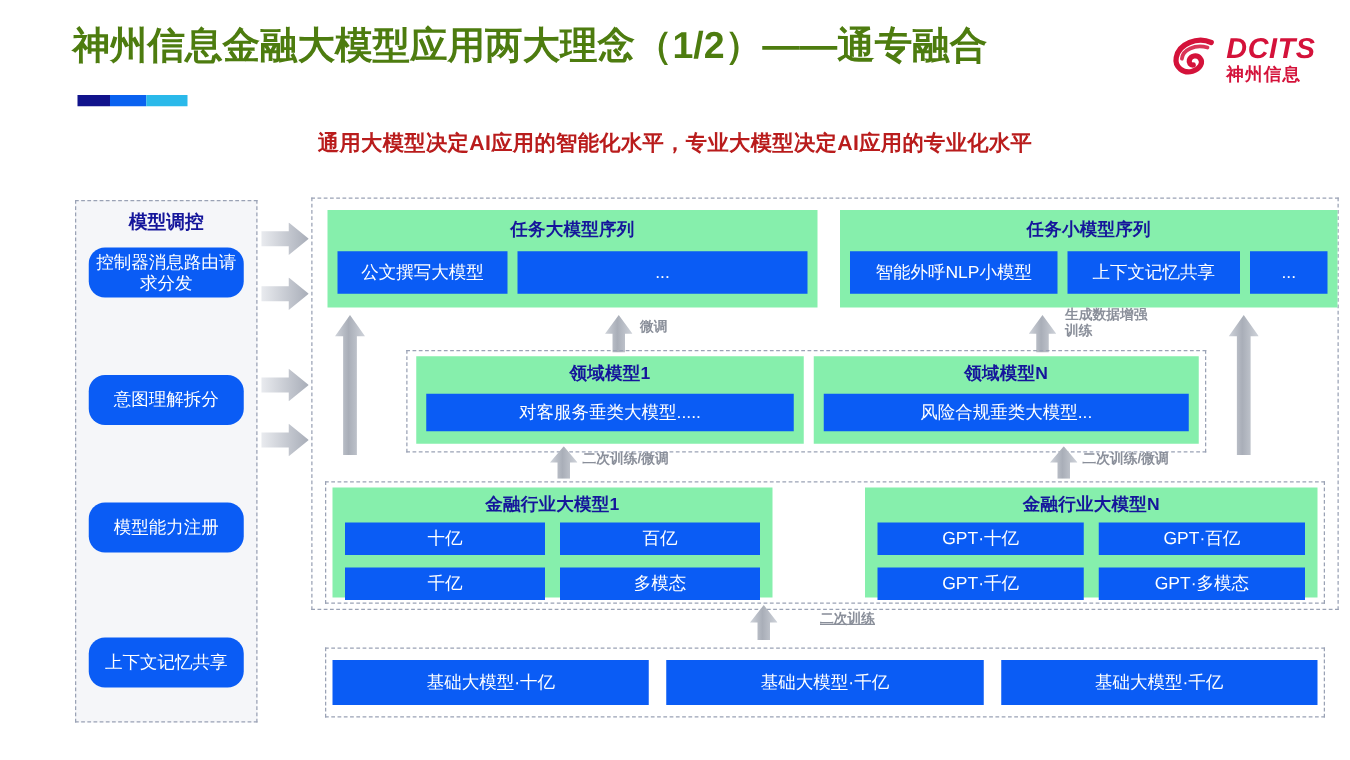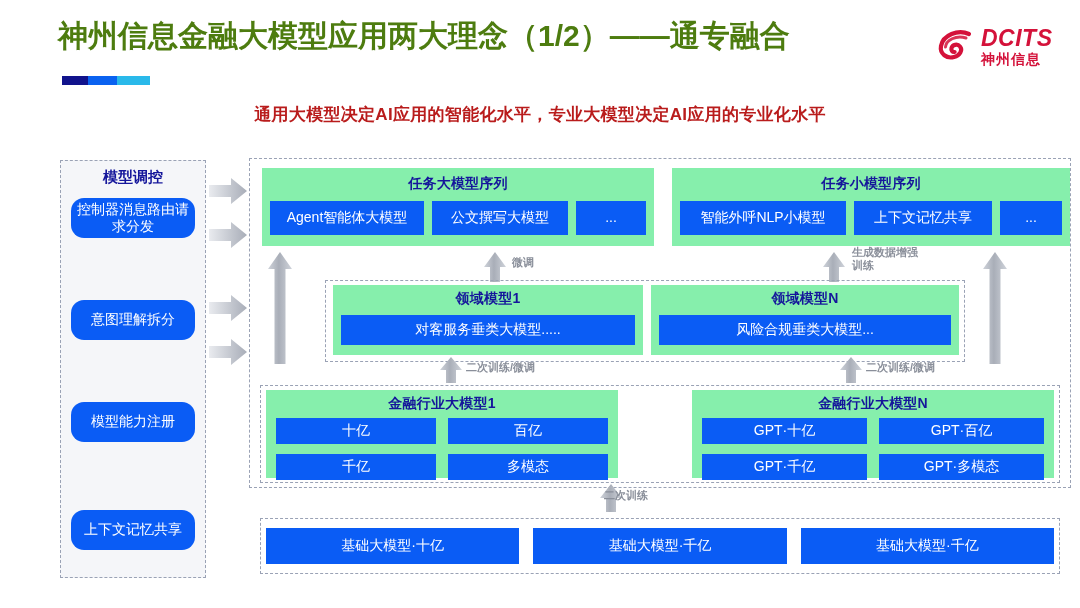--- a/index.html
+++ b/index.html
@@ -250,21 +250,20 @@
   <svg width="38" height="26" viewBox="0 0 38 26">
     <path d="M0 7 H22 V0 L38 13 L22 26 V19 H0 Z" fill="url(#rg1)"></path>
   </svg>
 </div>
 
 <div class="dashed-box" id="main-dashed"></div>
 
 <div class="panel" id="task-big-panel">
   <div class="panel-title">任务大模型序列</div>
   <div class="task-row">
-    <div class="blue-box" style="flex:0 0 154px;">Agent智能体大模型</div>
     <div class="blue-box" style="flex:0 0 136px;">公文撰写大模型</div>
     <div class="blue-box" style="flex:1;">...</div>
   </div>
 </div>
 
 <div class="panel" id="task-small-panel">
   <div class="panel-title">任务小模型序列</div>
   <div class="task-row">
     <div class="blue-box" style="flex:0 0 166px;">智能外呼NLP小模型</div>
     <div class="blue-box" style="flex:0 0 138px;">上下文记忆共享</div>
@@ -355,20 +354,20 @@
     <div class="blue-box">GPT·千亿</div>
     <div class="blue-box">GPT·多模态</div>
   </div>
 </div>
 
 <div class="up-arrow" style="left:600px; top:484px;">
   <svg width="22" height="28" viewBox="0 0 22 28">
     <path d="M11 0 L22 14 H16 V28 H6 V14 H0 Z" fill="url(#ug1)"></path>
   </svg>
 </div>
-<div class="arrow-label" style="left:604px; top:489px;">二次训练</div>
+<div class="arrow-label" style="left:656px; top:489px;text-decoration:underline;">二次训练</div>
 
 <div class="dashed-box" id="base-dashed"></div>
 <div class="base-row">
   <div class="blue-box">基础大模型·十亿</div>
   <div class="blue-box">基础大模型·千亿</div>
   <div class="blue-box">基础大模型·千亿</div>
 </div>
 
 </body></html>

